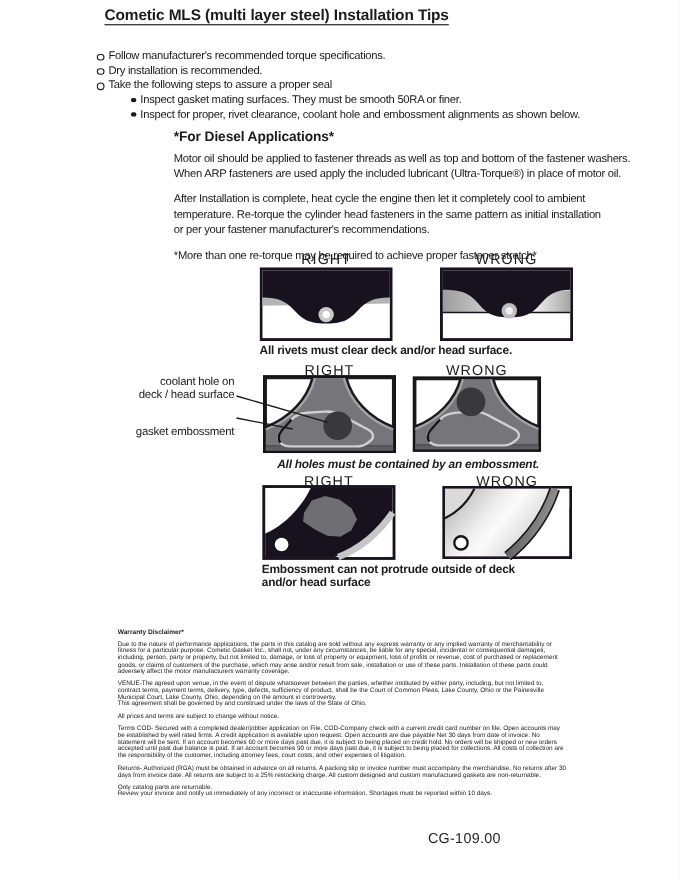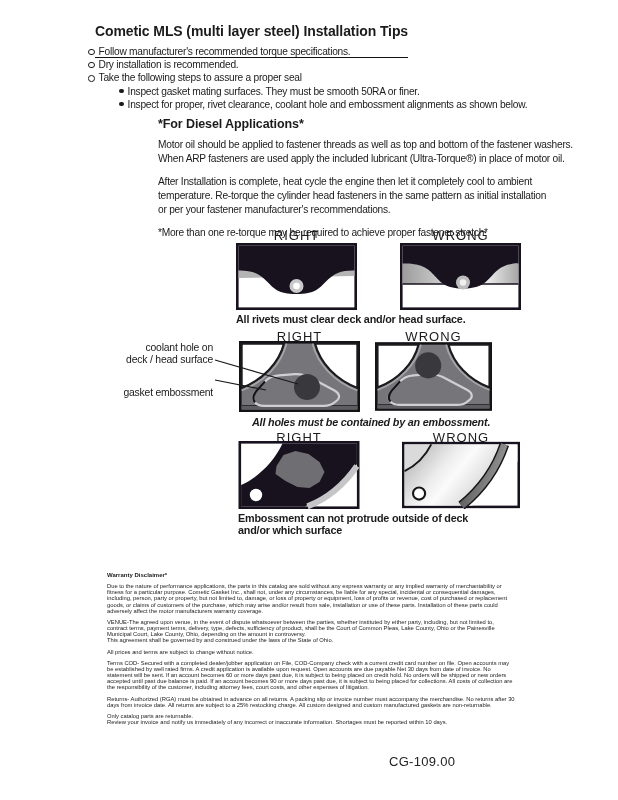--- a/index.html
+++ b/index.html
@@ -1,20 +1,20 @@
 <!DOCTYPE html>
 <html><head>
 <meta charset="utf-8">
 <style>
   html,body{margin:0;padding:0;}
   body{background:#e8e8e8;font-family:"Liberation Sans",sans-serif;}
   .page{position:relative;width:618px;height:800px;background:#ffffff;margin:0 auto;overflow:hidden;color:#1b1b1b;}
 
-  .title{position:absolute;left:95px;top:23px;font-size:14px;font-weight:700;letter-spacing:-0.1px;
-         display:inline-block;border-bottom:1.7px solid #111;padding-bottom:18px;}
+  .title{position:absolute;left:95px;top:5px;font-size:14px;font-weight:700;letter-spacing:-0.1px;
+         display:inline-block;border-bottom:1.7px solid #111;padding-bottom:1px;}
 
   .bullets{position:absolute;left:88px;top:45px;width:480px;font-size:10.2px;letter-spacing:-0.25px;line-height:13.2px;}
   .b-row{display:flex;align-items:flex-start;white-space:nowrap;}
   .b-row.sub{margin-left:31px;}
   .marker-o{flex:0 0 auto;width:4.6px;height:4.6px;border:1.1px solid #1b1b1b;border-radius:50%;margin:3.6px 4px 0 0;}
   .marker-dot{flex:0 0 auto;width:4.6px;height:4.6px;background:#1b1b1b;border-radius:50%;margin:4px 4px 0 0;}
 
   .diesel{position:absolute;left:110px;top:117px;width:480px;font-size:10.2px;letter-spacing:-0.25px;line-height:14px;margin-left:48px;}
   .diesel-h{font-size:12.5px;font-weight:700;letter-spacing:-0.1px;margin-bottom:7px;}
   .pline{white-space:nowrap;}
@@ -189,21 +189,21 @@
         <path d="M30,2.6 C24,14.5 14,24.5 2.6,30" stroke="#17171a" stroke-width="2" fill="none"></path>
         <path d="M105,2.6 H118.4 V20 C108,41 93,57 72,65.4 L60,65.4 C83,47.5 97.5,25 105,2.6 Z" fill="#ffffff"></path>
         <path d="M105,2.6 C97.5,25 83,47.5 61,65.4" stroke="#17171a" stroke-width="10" fill="none"></path>
         <path d="M105,2.6 C97.5,25 83,47.5 61,65.4" stroke="url(#gs3)" stroke-width="7" fill="none"></path>
         <circle cx="17.5" cy="53" r="6.2" fill="#ffffff" stroke="#17171a" stroke-width="2.2"></circle>
       </svg>
     </div>
 
     <div class="dg-cap" style="left:238px;top:284px;">
       <div>Embossment can not protrude outside of deck</div>
-      <div>and/or which surface</div>
+      <div>and/or head surface</div>
     </div>
 
     <svg class="leader" width="618" height="330">
       <line x1="215" y1="132" x2="298" y2="156" stroke="#1a1a1a" stroke-width="1.2"></line>
       <line x1="215" y1="152" x2="266" y2="162" stroke="#1a1a1a" stroke-width="1.2"></line>
     </svg>
   </div>
 
   <div class="disclaimer">
     <p class="disc-h">Warranty Disclaimer*</p>

